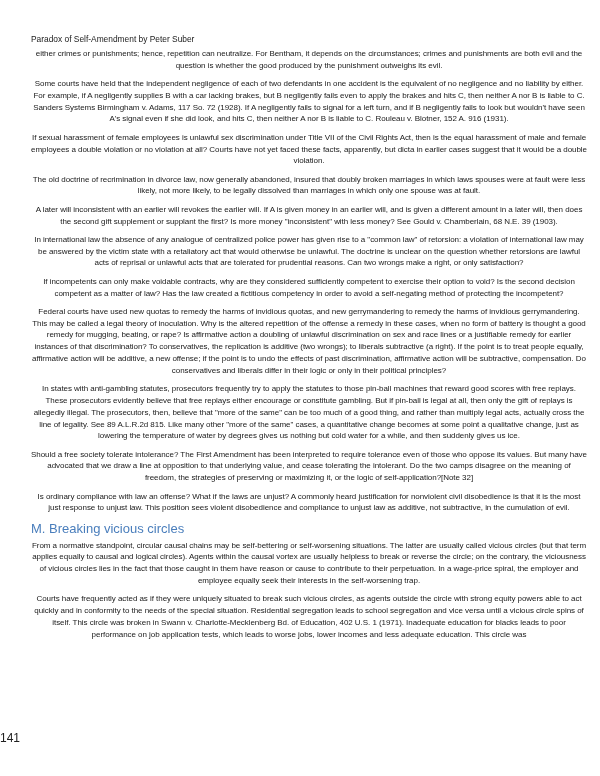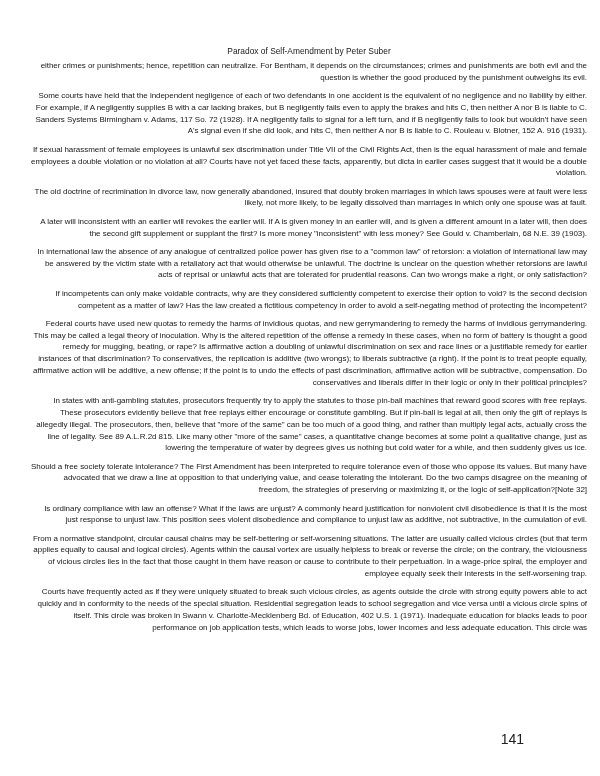--- a/index.html
+++ b/index.html
@@ -14,47 +14,47 @@
   }
   .content {
     position: absolute;
     top: 33px;
     left: 31px;
     width: 556px;
     height: 702px;
     overflow: hidden;
   }
   .running-header {
-    text-align: center;
+    text-align: left;
     font-size: 8.4px;
     line-height: 12px;
-    margin: 12px 0 3px 0;
+    margin: 0 0 3px 0;
     color: #202020;
   }
   .para {
     font-size: 8px;
     line-height: 11.8px;
     letter-spacing: -0.05px;
     margin: 0 0 6.5px 0;
-    text-align: right;
+    text-align: center;
   }
   .section-heading {
     font-size: 13px;
     font-weight: 400;
     color: #4a7ebc;
     margin: 4px 0 3px 0;
     line-height: 16px;
   }
   .footer {
     position: absolute;
     top: 731px;
     left: 0;
     width: 524px;
-    text-align: right;
-    font-size: 14px;
+    text-align: left;
+    font-size: 12px;
     color: #202020;
   }
 </style>
 </head>
 <body>
 
 <div class="page">
   <div class="content">
     <div class="running-header">Paradox of Self-Amendment by Peter Suber</div>
 
@@ -65,20 +65,21 @@
         <p class="para">The old doctrine of recrimination in divorce law, now generally abandoned, insured that doubly broken marriages in which laws spouses were at fault were less likely, not more likely, to be legally dissolved than marriages in which only one spouse was at fault.</p>
         <p class="para">A later will inconsistent with an earlier will revokes the earlier will. If A is given money in an earlier will, and is given a different amount in a later will, then does the second gift supplement or supplant the first? Is more money "inconsistent" with less money? See Gould v. Chamberlain, 68 N.E. 39 (1903).</p>
         <p class="para">In international law the absence of any analogue of centralized police power has given rise to a "common law" of retorsion: a violation of international law may be answered by the victim state with a retaliatory act that would otherwise be unlawful. The doctrine is unclear on the question whether retorsions are lawful acts of reprisal or unlawful acts that are tolerated for prudential reasons. Can two wrongs make a right, or only satisfaction?</p>
         <p class="para">If incompetents can only make voidable contracts, why are they considered sufficiently competent to exercise their option to void? Is the second decision competent as a matter of law? Has the law created a fictitious competency in order to avoid a self-negating method of protecting the incompetent?</p>
         <p class="para">Federal courts have used new quotas to remedy the harms of invidious quotas, and new gerrymandering to remedy the harms of invidious gerrymandering. This may be called a legal theory of inoculation. Why is the altered repetition of the offense a remedy in these cases, when no form of battery is thought a good remedy for mugging, beating, or rape? Is affirmative action a doubling of unlawful discrimination on sex and race lines or a justifiable remedy for earlier instances of that discrimination? To conservatives, the replication is additive (two wrongs); to liberals subtractive (a right). If the point is to treat people equally, affirmative action will be additive, a new offense; if the point is to undo the effects of past discrimination, affirmative action will be subtractive, compensation. Do conservatives and liberals differ in their logic or only in their political principles?</p>
         <p class="para">In states with anti-gambling statutes, prosecutors frequently try to apply the statutes to those pin-ball machines that reward good scores with free replays. These prosecutors evidently believe that free replays either encourage or constitute gambling. But if pin-ball is legal at all, then only the gift of replays is allegedly illegal. The prosecutors, then, believe that "more of the same" can be too much of a good thing, and rather than multiply legal acts, actually cross the line of legality. See 89 A.L.R.2d 815. Like many other "more of the same" cases, a quantitative change becomes at some point a qualitative change, just as lowering the temperature of water by degrees gives us nothing but cold water for a while, and then suddenly gives us ice.</p>
         <p class="para">Should a free society tolerate intolerance? The First Amendment has been interpreted to require tolerance even of those who oppose its values. But many have advocated that we draw a line at opposition to that underlying value, and cease tolerating the intolerant. Do the two camps disagree on the meaning of freedom, the strategies of preserving or maximizing it, or the logic of self-application?[Note 32]</p>
         <p class="para">Is ordinary compliance with law an offense? What if the laws are unjust? A commonly heard justification for nonviolent civil disobedience is that it is the most just response to unjust law. This position sees violent disobedience and compliance to unjust law as additive, not subtractive, in the cumulation of evil.</p>
       </div>
 
+    <h2 class="section-heading">M. Breaking vicious circles</h2>
 
     <div>
         <p class="para">From a normative standpoint, circular causal chains may be self-bettering or self-worsening situations. The latter are usually called vicious circles (but that term applies equally to causal and logical circles). Agents within the causal vortex are usually helpless to break or reverse the circle; on the contrary, the viciousness of vicious circles lies in the fact that those caught in them have reason or cause to contribute to their perpetuation. In a wage-price spiral, the employer and employee equally seek their interests in the self-worsening trap.</p>
         <p class="para">Courts have frequently acted as if they were uniquely situated to break such vicious circles, as agents outside the circle with strong equity powers able to act quickly and in conformity to the needs of the special situation. Residential segregation leads to school segregation and vice versa until a vicious circle spins of itself. This circle was broken in Swann v. Charlotte-Mecklenberg Bd. of Education, 402 U.S. 1 (1971). Inadequate education for blacks leads to poor performance on job application tests, which leads to worse jobs, lower incomes and less adequate education. This circle was</p>
       </div>
   </div>
 
   <div class="footer">141</div>
 </div>
 

